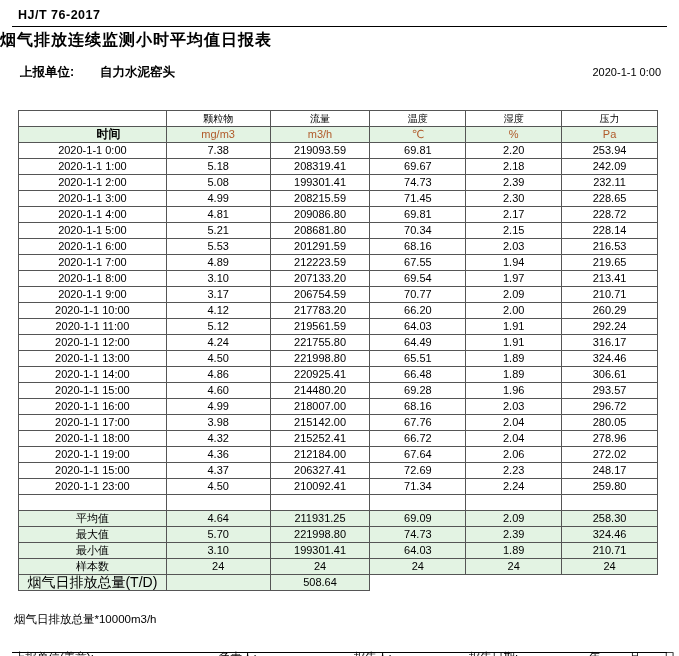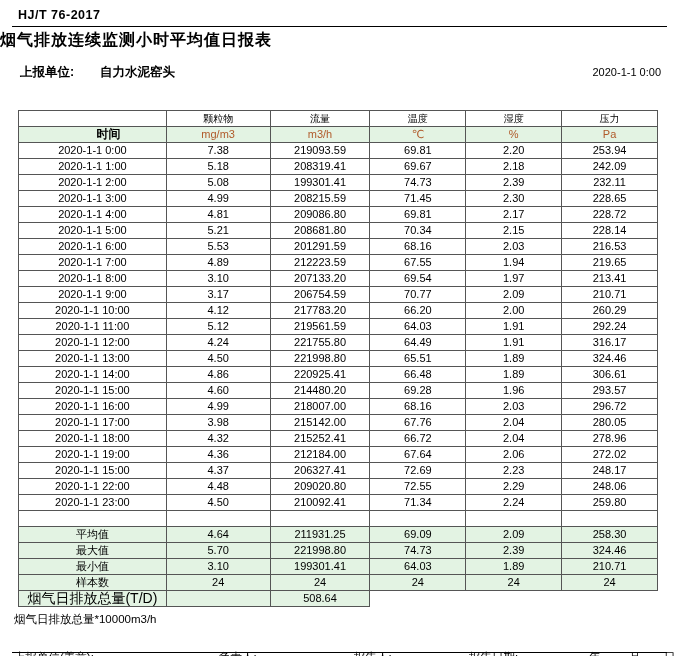--- a/index.html
+++ b/index.html
@@ -303,28 +303,20 @@
         </tr>
         <tr class="data-row">
           <td>2020-1-1 15:00</td>
           <td>4.37</td>
           <td>206327.41</td>
           <td>72.69</td>
           <td>2.23</td>
           <td>248.17</td>
         </tr>
         <tr class="data-row">
-          <td>2020-1-1 22:00</td>
-          <td>4.48</td>
-          <td>209020.80</td>
-          <td>72.55</td>
-          <td>2.29</td>
-          <td>248.06</td>
-        </tr>
-        <tr class="data-row">
           <td>2020-1-1 23:00</td>
           <td>4.50</td>
           <td>210092.41</td>
           <td>71.34</td>
           <td>2.24</td>
           <td>259.80</td>
         </tr>
         <tr class="spacer">
           <td></td>
           <td></td>

